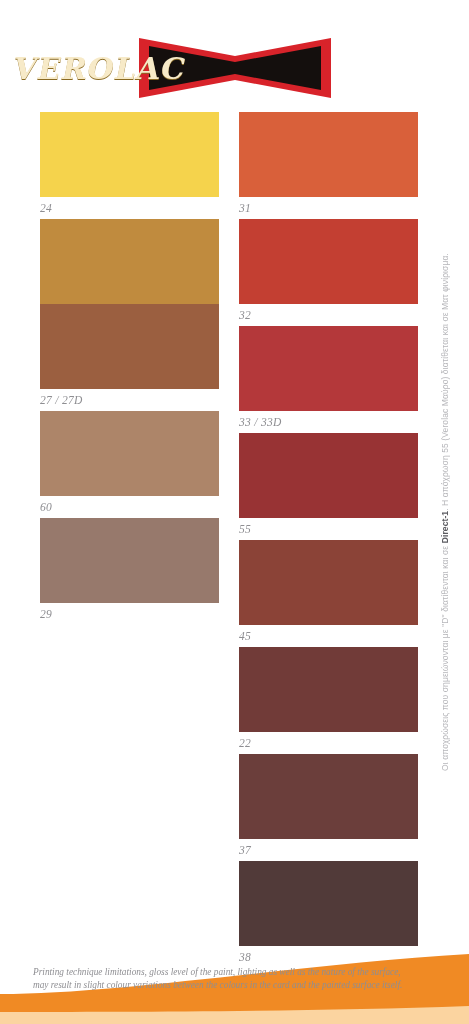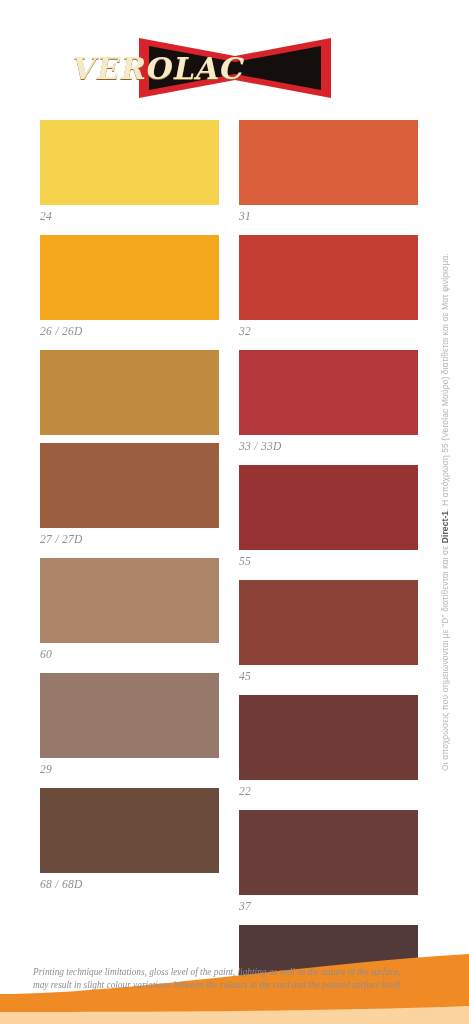--- a/index.html
+++ b/index.html
@@ -27,57 +27,55 @@
     position: absolute;
     left: 50%;
     top: 0;
     transform: translateX(-50%);
     width: 200px;
     height: 68px;
   }
   #logo-wrap svg { display: block; }
   #logo-text {
     position: absolute;
-    left: 15px;
+    left: 0;
     top: 0;
     width: 200px;
     height: 68px;
     display: flex;
     align-items: center;
     justify-content: center;
     font-family: "DejaVu Serif", serif;
     font-weight: bold;
     font-style: italic;
     font-size: 30px;
     letter-spacing: 1px;
     color: #F7EAC8;
     text-shadow: 0 1px 0 #8a6a22;
     pointer-events: none;
     user-select: none;
-    padding-left: 44px;
   }
 
   
   #grid {
     position: absolute;
     top: 112px;
     left: 40px;
     width: 378px;
     display: flex;
     gap: 20px;
   }
   .column {
     width: 179px;
     display: flex;
     flex-direction: column;
   }
   .swatch-cell {
     display: flex;
     flex-direction: column;
-    margin-top: 8px;
   }
   .swatch {
     width: 179px;
     height: 85px;
   }
   .swatch-label {
     font-family: "Liberation Serif", serif;
     font-style: italic;
     font-size: 11.5px;
     color: #8e8e92;
@@ -154,41 +152,33 @@
 </div>
 
 <div id="grid">
 
   <div class="column">
     <div class="swatch-cell">
       <div class="swatch" style="background: rgb(245, 211, 76);"></div>
       <div class="swatch-label">24</div>
     </div>
     <div class="swatch-cell">
-      <div class="swatch" style="background: rgb(246, 168, 28);"></div>
-      <div class="swatch-label">26 / 26D</div>
-    </div>
-    <div class="swatch-cell">
       <div class="swatch" style="background: rgb(192, 139, 62);"></div>
     </div>
     <div class="swatch-cell">
       <div class="swatch" style="background: rgb(155, 95, 64);"></div>
       <div class="swatch-label">27 / 27D</div>
     </div>
     <div class="swatch-cell">
       <div class="swatch" style="background: rgb(173, 133, 105);"></div>
       <div class="swatch-label">60</div>
     </div>
     <div class="swatch-cell">
       <div class="swatch" style="background: rgb(151, 121, 108);"></div>
       <div class="swatch-label">29</div>
-    </div>
-    <div class="swatch-cell">
-      <div class="swatch" style="background: rgb(106, 75, 60);"></div>
-      <div class="swatch-label">68 / 68D</div>
     </div>
   </div>
 
   <div class="column">
     <div class="swatch-cell">
       <div class="swatch" style="background: rgb(217, 96, 58);"></div>
       <div class="swatch-label">31</div>
     </div>
     <div class="swatch-cell">
       <div class="swatch" style="background: rgb(195, 63, 50);"></div>

